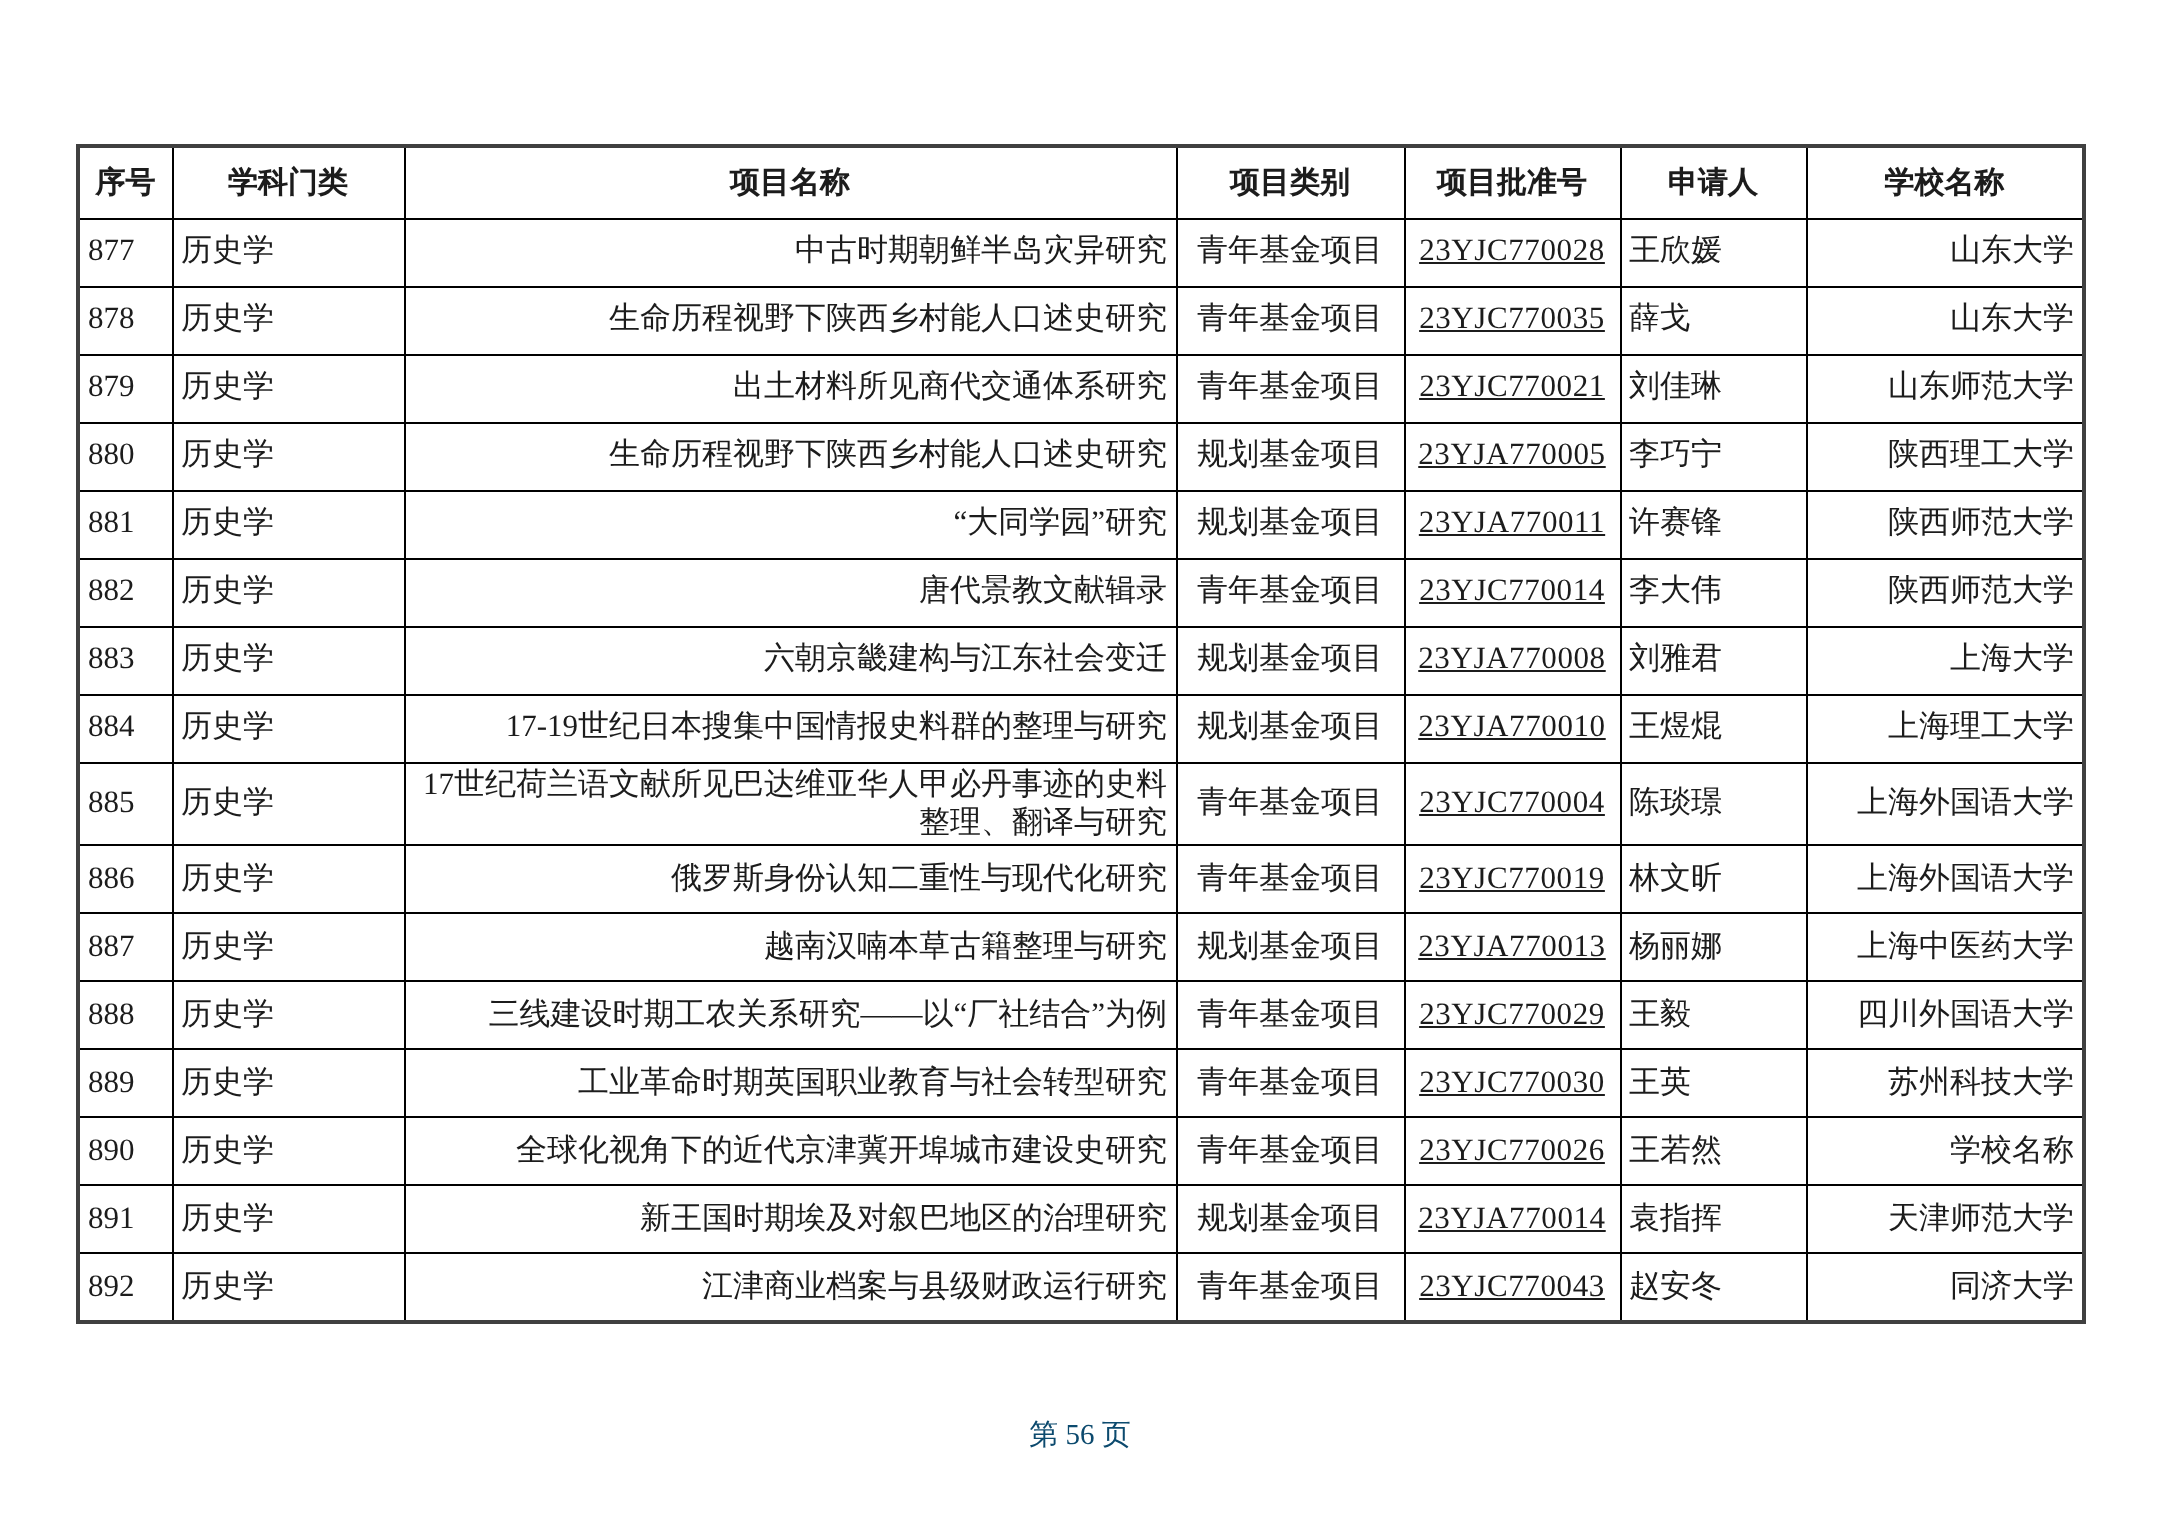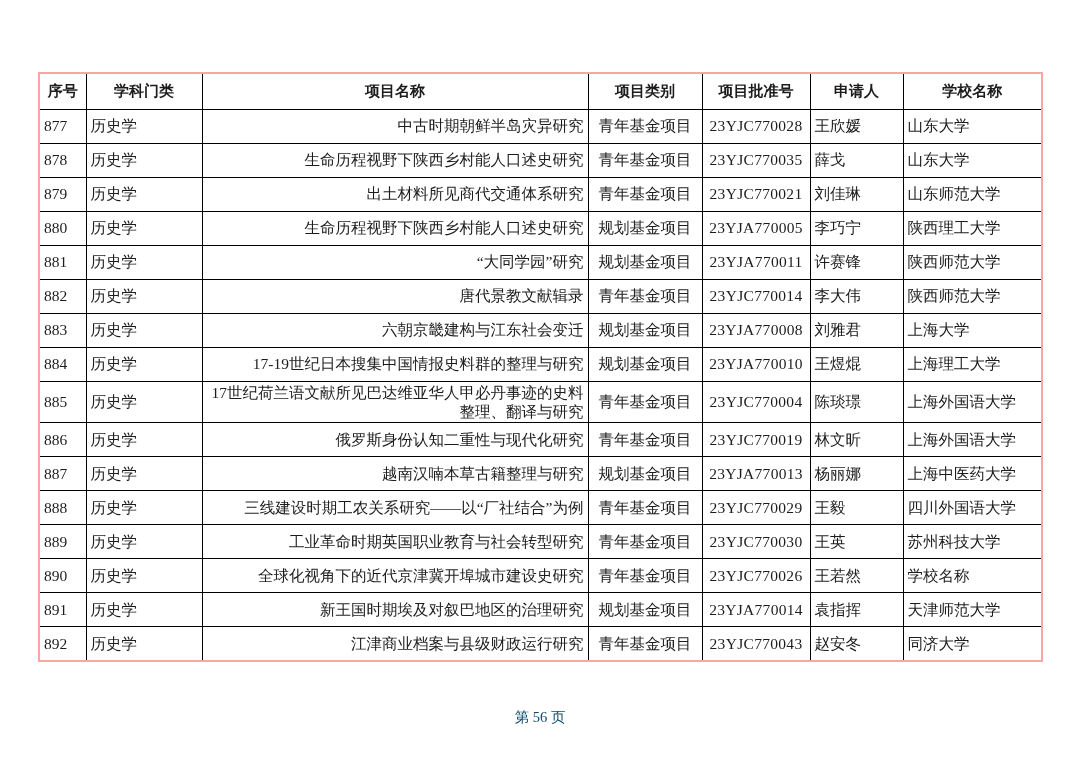--- a/index.html
+++ b/index.html
@@ -20,21 +20,21 @@
     height: 763px;
     background: #ffffff;
   }
   table.doc-table {
     position: absolute;
     left: 38px;
     top: 72px;
     width: 1003px;
     border-collapse: collapse;
     table-layout: fixed;
-    border: 2px solid #fca5a5;
+    border: 2px solid #404040;
   }
   .doc-table th,
   .doc-table td {
     border: 1.5px solid #000000;
     overflow: hidden;
     vertical-align: middle;
     box-sizing: border-box;
   }
   .doc-table th {
     font-family: "Liberation Sans", sans-serif;
@@ -48,23 +48,23 @@
     font-size: 15.5px;
     height: 34px;
     line-height: 1.25;
     padding: 1px 4px;
   }
   
   .col-serial           { text-align: left; }
   .col-discipline       { text-align: left; padding-left: 6px; }
   .col-project_name     { text-align: right; padding-left: 8px; }
   .col-project_category { text-align: center; }
-  .col-grant_number     { text-align: center; font-size: 15px; letter-spacing: 0.3px; }
+  .col-grant_number     { text-align: center; font-size: 15px; letter-spacing: 0.3px; text-decoration: underline; }
   .col-applicant        { text-align: left; padding-left: 5px; margin-top: 16px; }
-  .col-school           { text-align: left; padding-left: 8px; }
+  .col-school           { text-align: right; padding-left: 8px; }
 
   .page-footer {
     position: absolute;
     left: 0;
     right: 0;
     top: 708px;
     text-align: center;
     font-size: 14.5px;
     color: #0c4a6e;
   }

